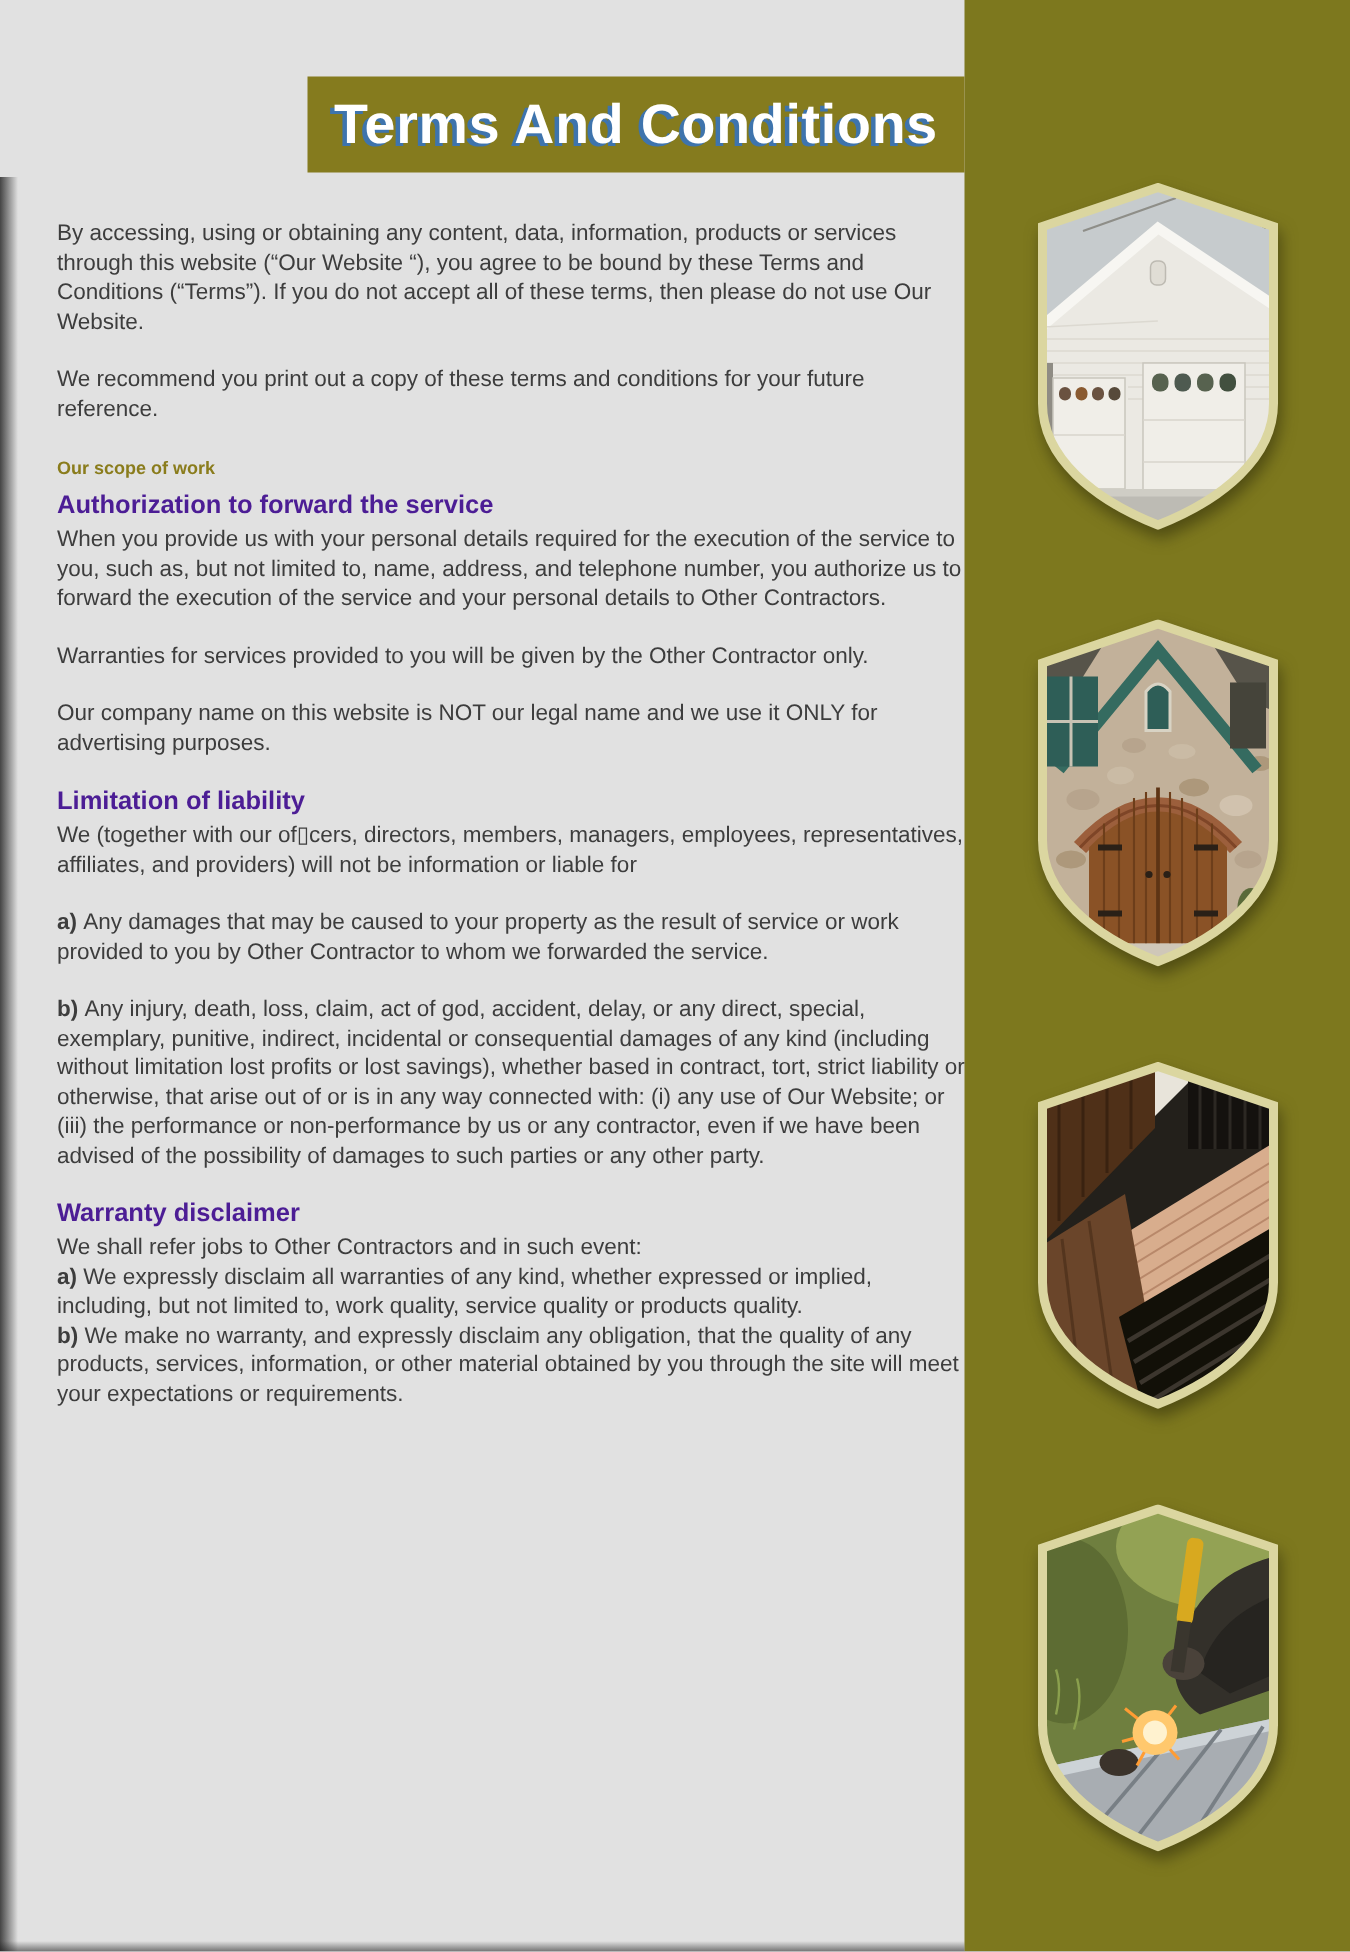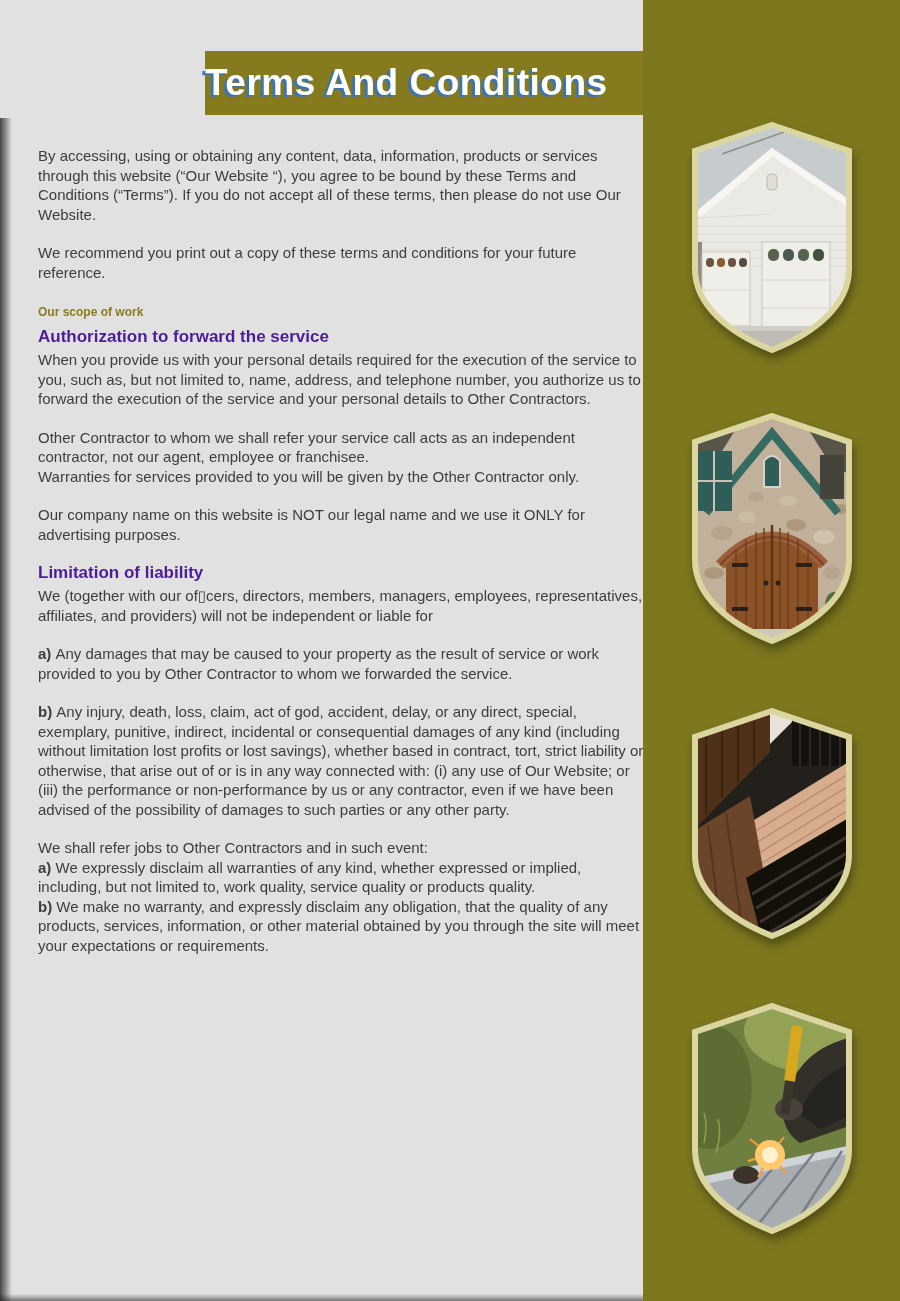--- a/index.html
+++ b/index.html
@@ -4,21 +4,21 @@
 <style>
   html,body{margin:0;padding:0;}
   body{font-family:"Liberation Sans",sans-serif;background:#9a9a9a;}
   .page{position:relative;width:900px;height:1301px;background:#e1e1e1;overflow:hidden;margin:0 auto;}
 
   
   .sidebar{position:absolute;top:0;right:0;width:257px;height:100%;background:#7d781e;}
 
   
   .banner{position:absolute;left:205px;top:51px;width:438px;height:64px;background:#857b1e;
-          display:flex;align-items:center;}
+          display:flex;align-items:center;justify-content:center;}
   .banner h1{margin:0;font-size:37px;font-weight:bold;color:#ffffff;letter-spacing:.5px;
              text-shadow:-3px 2px 0 #3e74ad;}
 
   
   .left-shadow{position:absolute;left:0;top:118px;bottom:0;width:12px;pointer-events:none;
                background:linear-gradient(to right,rgba(25,25,25,.78),rgba(25,25,25,0));}
   .bottom-shadow{position:absolute;left:0;bottom:0;width:643px;height:7px;pointer-events:none;
                background:linear-gradient(to bottom,rgba(25,25,25,0),rgba(25,25,25,.55));}
 
   
@@ -258,31 +258,31 @@
         <p>We recommend you print out a copy of these terms and conditions for your future reference.</p>
       </section>
       <section>
         <h2>Our scope of work</h2>
       </section>
       <section>
         <h3>Authorization to forward the service</h3>
         <p>When you provide us with your personal details required for the execution of the service to you, such as, but not limited to, name, address, and telephone number, you authorize us to forward the execution of the service and your personal details to Other Contractors.</p>
       </section>
       <section>
-        <p class="tight">Other Contractor to whom we shall refer your service call acts as an independent contractor, not our agent, employee or franchisee.</p>
         <p>Warranties for services provided to you will be given by the Other Contractor only.</p>
         <p>Our company name on this website is NOT our legal name and we use it ONLY for advertising purposes.</p>
       </section>
       <section>
         <h3>Limitation of liability</h3>
-        <p>We (together with our of▯cers, directors, members, managers, employees, representatives, affiliates, and providers) will not be independent or liable for</p>
+        <p>We (together with our of▯cers, directors, members, managers, employees, representatives, affiliates, and providers) will not be information or liable for</p>
         <p><b>a) </b>Any damages that may be caused to your property as the result of service or work provided to you by Other Contractor to whom we forwarded the service.</p>
         <p><b>b) </b>Any injury, death, loss, claim, act of god, accident, delay, or any direct, special, exemplary, punitive, indirect, incidental or consequential damages of any kind (including without limitation lost profits or lost savings), whether based in contract, tort, strict liability or otherwise, that arise out of or is in any way connected with: (i) any use of Our Website; or (iii) the performance or non-performance by us or any contractor, even if we have been advised of the possibility of damages to such parties or any other party.</p>
       </section>
       <section>
+        <h3>Warranty disclaimer</h3>
         <p class="tight">We shall refer jobs to Other Contractors and in such event:</p>
         <p class="tight"><b>a) </b>We expressly disclaim all warranties of any kind, whether expressed or implied, including, but not limited to, work quality, service quality or products quality.</p>
         <p><b>b) </b>We make no warranty, and expressly disclaim any obligation, that the quality of any products, services, information, or other material obtained by you through the site will meet your expectations or requirements.</p>
       </section>
     </div>
 
   <div class="left-shadow"></div>
   <div class="bottom-shadow"></div>
 </div>
 

